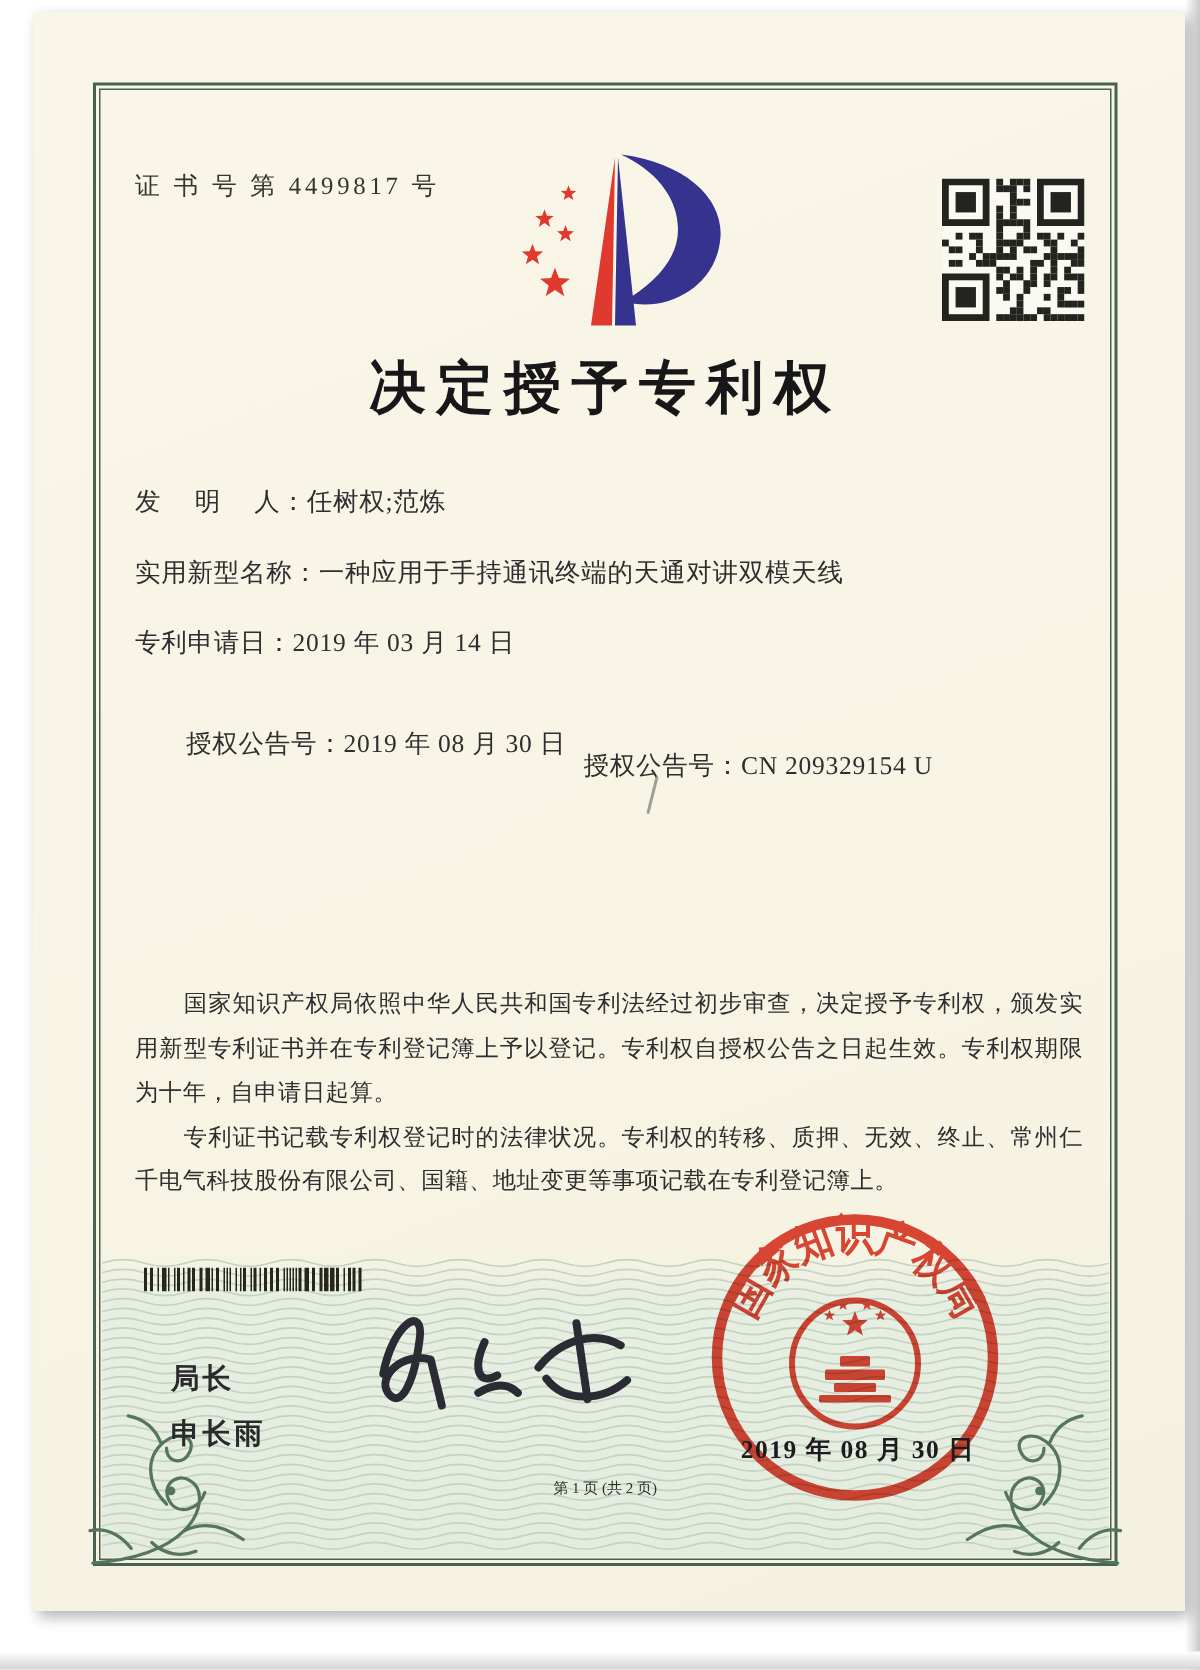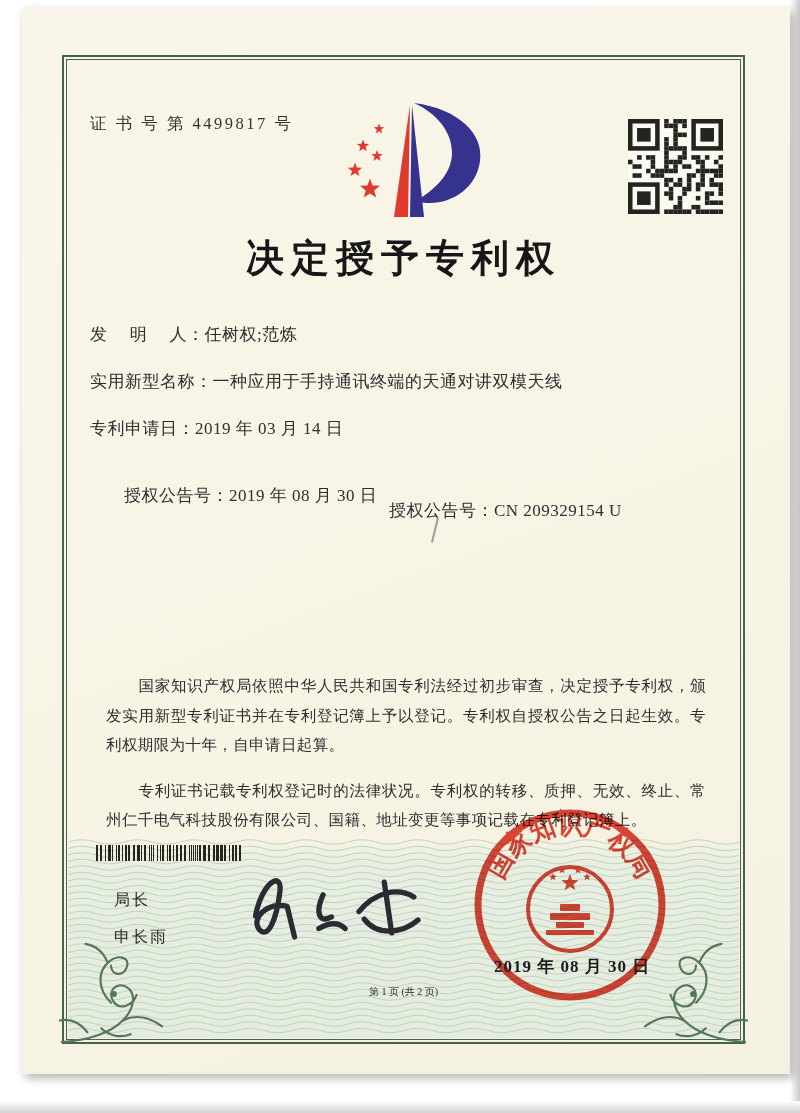--- a/index.html
+++ b/index.html
@@ -28,23 +28,23 @@
   .title{position:absolute;left:0;top:176px;width:100%;text-align:center;
     font-size:38px;font-weight:bold;color:#17171a;letter-spacing:7px;white-space:pre;}
   .fields{position:absolute;left:26px;top:266px;width:640px;font-size:17px;color:#2e2e30;}
   .field-row{height:47px;white-space:pre;}
   .field-label{letter-spacing:.5px;}
   .field-value{letter-spacing:.5px;}
   .grant-row{position:relative;height:47px;white-space:pre;}
   .grant-no{position:absolute;left:299px;top:0;white-space:pre;margin-top:35px;}
   .paras{position:absolute;left:26px;top:598px;width:632px;font-size:15.5px;line-height:29.5px;
     color:#2e2e30;text-align:justify;}
-  .paras p{margin:16px;text-indent:2.1em;letter-spacing:.4px;}
+  .paras p{margin:0;text-indent:2.1em;letter-spacing:.4px;}
   .barcode{position:absolute;left:32px;top:788px;width:148px;height:16px;z-index:2;}
-  .signer{position:absolute;left:50px;top:824px;font-size:16px;font-weight:normal;
+  .signer{position:absolute;left:50px;top:844px;font-size:19px;font-weight:bold;
     color:#2a2a2c;line-height:37px;z-index:2;letter-spacing:2px;}
   .signature{position:absolute;left:160px;top:804px;width:215px;height:95px;z-index:2;}
   .seal{position:absolute;left:406px;top:748px;width:200px;height:200px;z-index:3;
     opacity:.93;mix-blend-mode:multiply;}
   .seal-date{position:absolute;left:412px;top:898px;width:192px;text-align:center;z-index:4;
     font-size:17px;font-weight:bold;color:#1c1c1e;white-space:pre;letter-spacing:1px;}
   .footer{position:absolute;left:0;top:928px;width:100%;text-align:center;font-size:10px;
     color:#2e2e30;z-index:2;white-space:pre;}
   .pen-mark{position:absolute;left:370px;top:460px;width:2px;height:26px;background:#7a7a74;
     transform:rotate(14deg);border-radius:2px;opacity:.7;}

